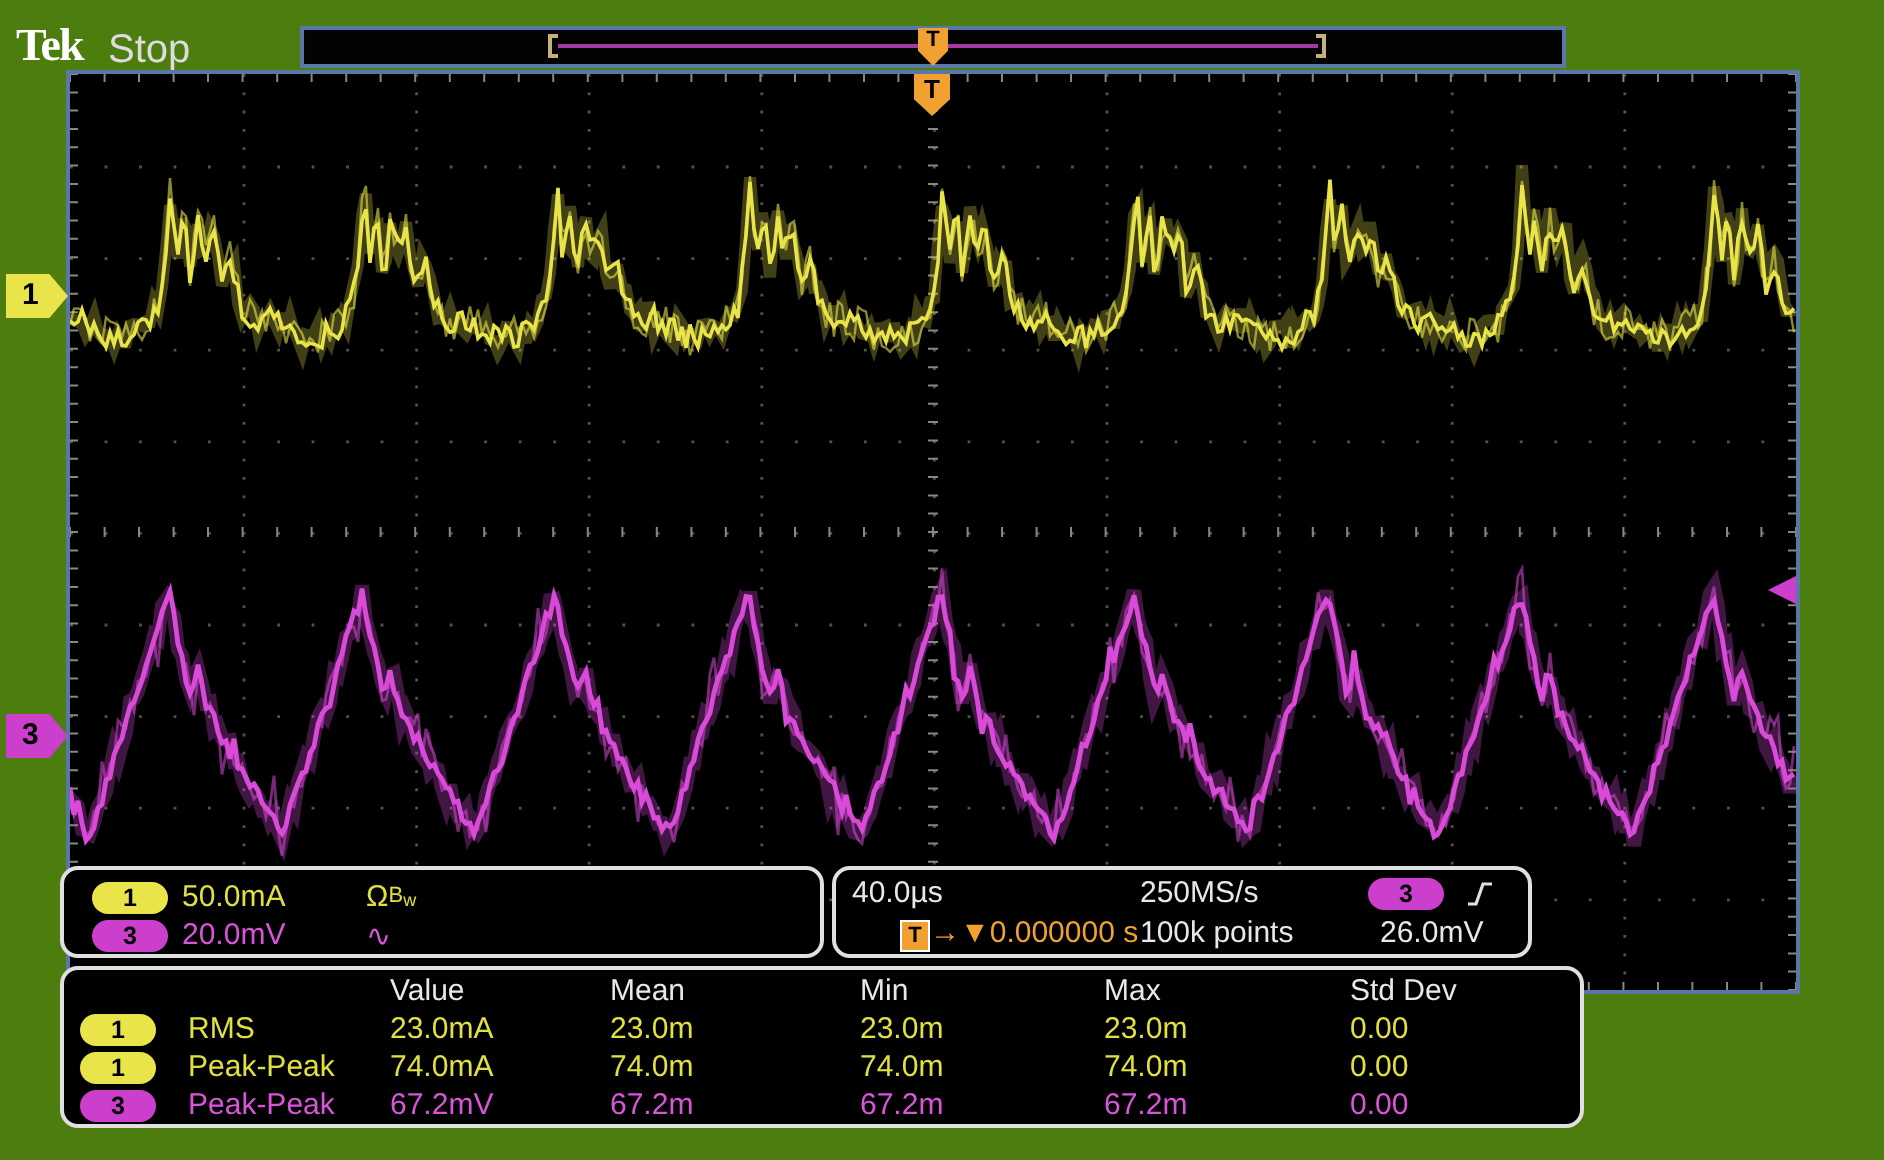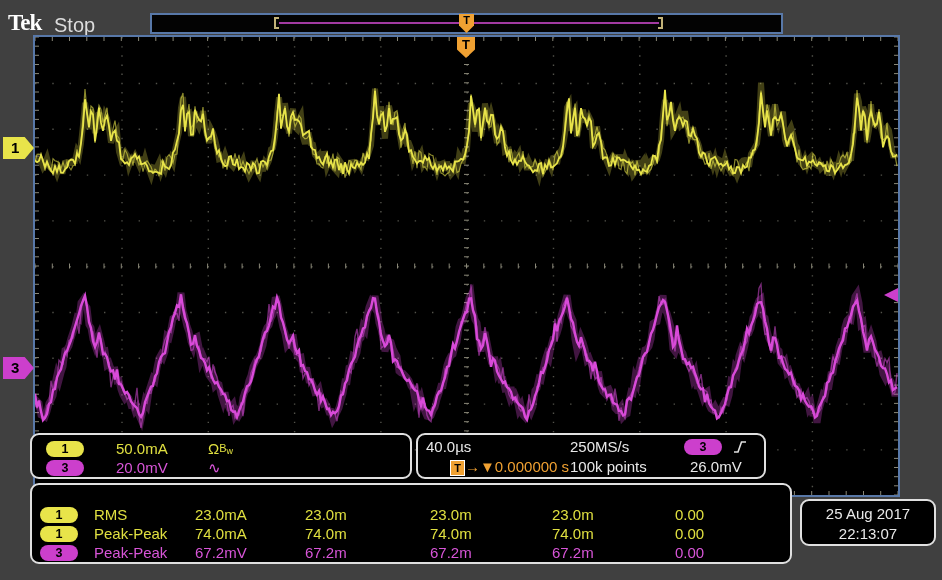--- a/index.html
+++ b/index.html
@@ -1,16 +1,16 @@
 <!DOCTYPE html>
 <html><head>
 <meta charset="utf-8">
 <style>
   html,body{margin:0;padding:0;background:#000;}
-  .screen{position:relative;width:942px;height:580px;background:#404040;overflow:hidden;
+  .screen{position:relative;width:942px;height:580px;background:#4d7c0f;overflow:hidden;
           font-family:"Liberation Sans",sans-serif;-webkit-font-smoothing:antialiased;}
   .abs{position:absolute;}
 
   
   .tek-logo{left:8px;top:10px;font-family:"Liberation Serif",serif;font-weight:bold;
             font-size:23px;color:#fff;letter-spacing:-1px;}
   .acq-status{left:54px;top:14px;font-size:20px;color:#dcdcdc;}
 
   
   .acqbar{left:150px;top:13px;width:633px;height:21px;border:2px solid #5878a8;
@@ -39,21 +39,21 @@
 
   
   .infobox{background:#000;border:2px solid #e0e0e0;border-radius:9px;box-sizing:border-box;}
   .oval{display:inline-block;width:38px;height:16px;border-radius:8px;color:#000;font-weight:bold;
         font-size:12.5px;text-align:center;line-height:16px;flex:none;}
   .oval.y{background:#e8e44a;} .oval.m{background:#cc3fcc;}
   .ytext{color:#e0e040;} .mtext{color:#d855d8;} .wtext{color:#e8e8e8;} .otext{color:#f0a132;padding-left:24px;}
 
   .chbox{left:30px;top:433px;width:382px;height:46px;padding:4px 0 0 14px;}
   .chrow{display:flex;align-items:center;height:19px;font-size:15px;}
-  .chrow .scale{margin-left:32px;width:92px;}
+  .chrow .scale{margin-left:7px;width:92px;}
   .chrow .sym{font-size:15px;}
   .bwsym{font-size:11px;font-weight:normal;vertical-align:1px;}
   .bwsym .w{font-size:9px;vertical-align:-2px;}
 
   .hbox{left:416px;top:433px;width:350px;height:46px;font-size:15px;}
   .hbox .abs{white-space:nowrap;}
   .tbadge{display:inline-block;background:#f0a132;color:#000;font-weight:bold;width:13px;height:14px;
           font-size:11px;line-height:14px;text-align:center;border:1px solid #fff;}
 
   .measbox{left:30px;top:483px;width:762px;height:81px;font-size:15px;}
@@ -118,20 +118,27 @@
     <span class="abs oval m" style="left:266px;top:4px;">3</span>
     <svg class="abs" style="left:314px;top:4px;" width="16" height="16" viewBox="0 0 16 16">
       <path d="M2 13h4l3.5-10H14" fill="none" stroke="#e0e0e0" stroke-width="1.6"></path>
     </svg>
     <span class="abs otext" style="left:8px;top:23px;"><span class="tbadge">T</span><span>→▼</span><span>0.000000 s</span></span>
     <span class="abs wtext" style="left:152px;top:23px;">100k points</span>
     <span class="abs wtext" style="left:272px;top:23px;">26.0mV</span>
   </div>
 
   <div class="abs infobox measbox">
+    <div class="mrow" style="top:2px;">
+      <span class="abs wtext c-value">Value</span>
+      <span class="abs wtext c-mean">Mean</span>
+      <span class="abs wtext c-min">Min</span>
+      <span class="abs wtext c-max">Max</span>
+      <span class="abs wtext c-std">Std Dev</span>
+    </div>
     <div class="mrow" style="top:21px;">
       <span class="abs oval y c-oval">1</span>
       <span class="abs ytext c-name">RMS</span>
       <span class="abs ytext c-value">23.0mA</span>
       <span class="abs ytext c-mean">23.0m</span>
       <span class="abs ytext c-min">23.0m</span>
       <span class="abs ytext c-max">23.0m</span>
       <span class="abs ytext c-std">0.00</span>
     </div>
     <div class="mrow" style="top:40px;">
@@ -147,18 +154,14 @@
       <span class="abs oval m c-oval">3</span>
       <span class="abs mtext c-name">Peak-Peak</span>
       <span class="abs mtext c-value">67.2mV</span>
       <span class="abs mtext c-mean">67.2m</span>
       <span class="abs mtext c-min">67.2m</span>
       <span class="abs mtext c-max">67.2m</span>
       <span class="abs mtext c-std">0.00</span>
     </div>
   </div>
 
-  <div class="abs infobox datebox">
-    <div>25 Aug 2017</div>
-    <div>22:13:07</div>
-  </div>
 
 </div>
 
 </body></html>

